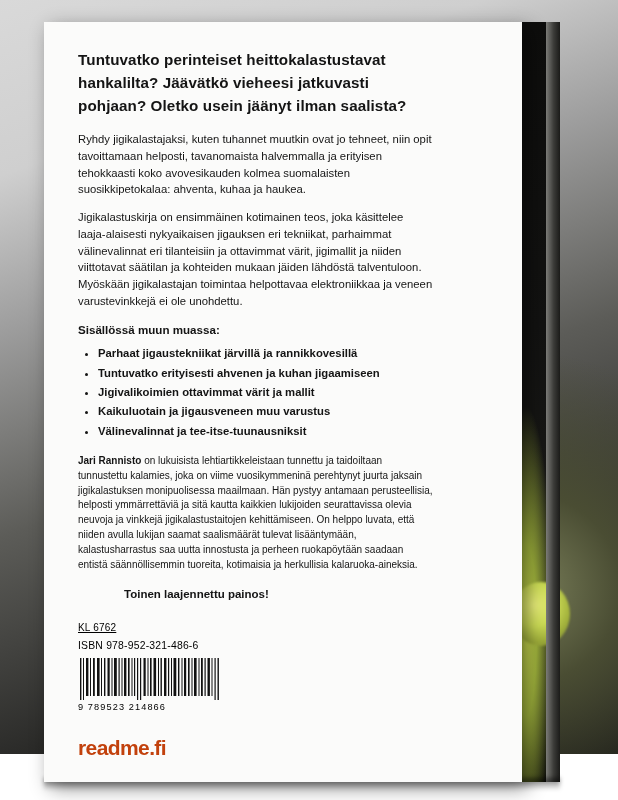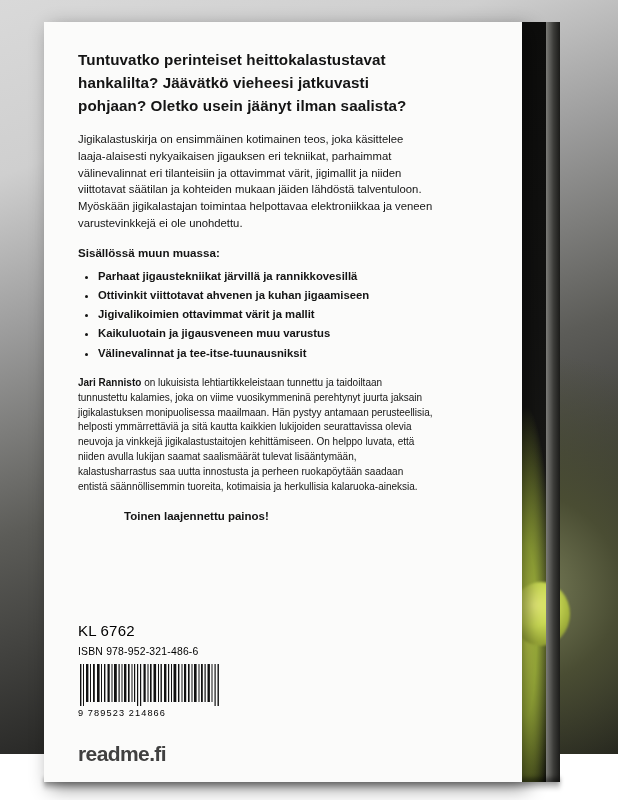--- a/index.html
+++ b/index.html
@@ -140,23 +140,24 @@
   }
 
   
   .bottom {
     position: absolute;
     left: 34px;
     top: 600px;
     width: 300px;
   }
   .kl {
-    font-size: 15px;
+    font-size: 10px;
     margin: 0 0 7px 0;
     letter-spacing: 0.2px;
+    text-decoration: underline;
   }
   .isbn {
     font-size: 10.4px;
     margin: 0 0 7px 0;
     letter-spacing: 0.2px;
   }
   .barcode-wrap {
     width: 146px;
   }
   .barcode {
@@ -168,21 +169,21 @@
     font-size: 9.2px;
     letter-spacing: 1.1px;
     margin-top: 2px;
     font-family: "Liberation Sans", sans-serif;
   }
   .logo {
     margin-top: 24px;
     font-size: 21px;
     font-weight: bold;
     letter-spacing: -0.6px;
-    color: #404040;
+    color: #c2410c;
   }
   .logo .fi {
     font-weight: bold;
   }
 </style>
 </head>
 <body>
 
 <div id="page">
 
@@ -195,27 +196,28 @@
 
   <div class="edge-right"></div>
   <div class="book-shadow-bottom"></div>
 
   <div class="book">
 
     <div class="content">
 
       <h1 class="headline">Tuntuvatko perinteiset heittokalastustavat hankalilta? Jäävätkö vieheesi jatkuvasti pohjaan? Oletko usein jäänyt ilman saalista?</h1>
 
+      <p class="body">Ryhdy jigikalastajaksi, kuten tuhannet muutkin ovat jo tehneet, niin opit tavoittamaan helposti, tavanomaista halvemmalla ja erityisen tehokkaasti koko avovesikauden kolmea suomalaisten suosikkipetokalaa: ahventa, kuhaa ja haukea.</p>
       <p class="body">Jigikalastuskirja on ensimmäinen kotimainen teos, joka käsittelee laaja-alaisesti nykyaikaisen jigauksen eri tekniikat, parhaimmat välinevalinnat eri tilanteisiin ja ottavimmat värit, jigimallit ja niiden viittotavat säätilan ja kohteiden mukaan jäiden lähdöstä talventuloon. Myöskään jigikalastajan toimintaa helpottavaa elektroniikkaa ja veneen varustevinkkejä ei ole unohdettu.</p>
 
       <div class="subhead">Sisällössä muun muassa:</div>
 
       <ul class="bullets">
         <li>Parhaat jigaustekniikat järvillä ja rannikkovesillä</li>
-        <li>Ottivinkit viittotavat ahvenen ja kuhan jigaamiseen</li>
+        <li>Tuntuvatko erityisesti ahvenen ja kuhan jigaamiseen</li>
         <li>Jigivalikoimien ottavimmat värit ja mallit</li>
         <li>Kaikuluotain ja jigausveneen muu varustus</li>
         <li>Välinevalinnat ja tee-itse-tuunausniksit</li>
       </ul>
 
       <p class="author-para"><span class="author-name">Jari Rannisto</span><span> on lukuisista lehtiartikkeleistaan tunnettu ja taidoiltaan tunnustettu kalamies, joka on viime vuosikymmeninä perehtynyt juurta jaksain jigikalastuksen monipuolisessa maailmaan. Hän pystyy antamaan perusteellisia, helposti ymmärrettäviä ja sitä kautta kaikkien lukijoiden seurattavissa olevia neuvoja ja vinkkejä jigikalastustaitojen kehittämiseen. On helppo luvata, että niiden avulla lukijan saamat saalismäärät tulevat lisääntymään, kalastusharrastus saa uutta innostusta ja perheen ruokapöytään saadaan entistä säännöllisemmin tuoreita, kotimaisia ja herkullisia kalaruoka-aineksia.</span></p>
 
       <p class="edition">Toinen laajennettu painos!</p>
     </div>
 

